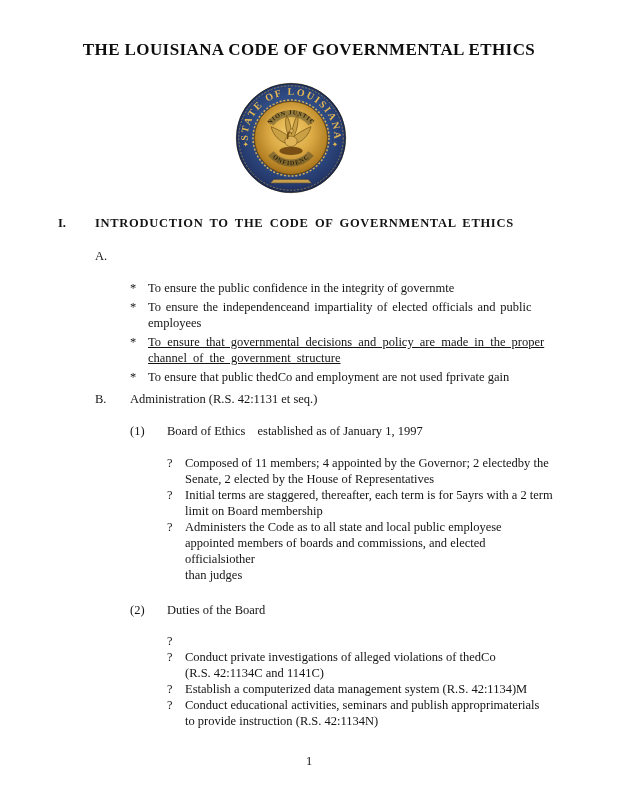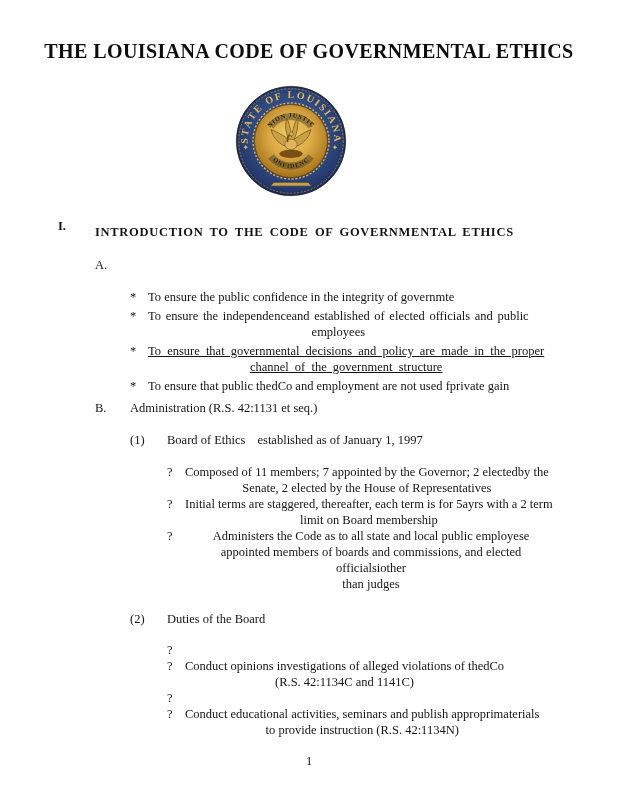--- a/index.html
+++ b/index.html
@@ -10,50 +10,50 @@
     color:#141414;
     position:relative;
     overflow:hidden;
   }
   .page { position:relative; width:618px; height:800px; background:#fff; }
 
   .doc-title {
     padding-top:40px;
     text-align:center;
     font-weight:bold;
-    font-size:20px;
+    font-size:17px;
     letter-spacing:.4px;
     color:#0d0d0d;
   }
 
   .seal-wrap { width:114px; height:114px; margin:21px 0 0 234px; }
 
   .row { display:flex; font-size:12.5px; line-height:16px; }
 
   .row-l1 { margin-top:20px; margin-left:58px; font-weight:bold; }
   .l1num { width:37px; flex:none; }
-  .l1title { letter-spacing:.7px; word-spacing:2.5px;margin-top:6px; }
+  .l1title { letter-spacing:.7px; word-spacing:2.5px; }
 
   .row-l2 { margin-left:95px; }
   .row-a { margin-top:17px; }
   .row-b { margin-top:6px; }
   .l2label { width:35px; flex:none; }
 
   .row-l3 { margin-left:130px; }
   .row-g1 { margin-top:16px; }
   .row-g2 { margin-top:19px; }
   .l3label { width:37px; flex:none; }
   .bold-part { font-weight:normal; }
   .rest-part { padding-left:12px; }
   .und { }
 
   .list { font-size:12.5px; line-height:16px; }
   .list .item { display:flex; }
   .list .marker { width:18px; flex:none; }
-  .list .txt { white-space:pre-line;text-align:center; }
+  .list .txt { white-space:pre-line; }
 
   .list-a { margin-top:16px; margin-left:130px; width:427px; }
   .list-a .item { margin-bottom:3px; }
   .list-a .item:nth-child(2) .txt { word-spacing:1.5px; }
   .list-a .item:nth-child(3) .txt { word-spacing:3px;text-decoration:underline; }
 
   .list-q1 { margin-top:16px; margin-left:167px; width:390px; }
   .list-q2 { margin-top:15px; margin-left:167px; width:390px; }
 
   .pagenum {
@@ -135,21 +135,21 @@
     <span class="l2label">A.</span>
   </div>
 
   <div class="list list-a">
     <div class="item">
       <span class="marker">*</span>
       <span class="txt">To ensure the public confidence in the integrity of governmte</span>
     </div>
     <div class="item">
       <span class="marker">*</span>
-      <span class="txt">To ensure the independenceand established of elected officials and public
+      <span class="txt">To ensure the independenceand impartiality of elected officials and public
 employees</span>
     </div>
     <div class="item">
       <span class="marker">*</span>
       <span class="txt">To ensure that governmental decisions and policy are made in the proper
 channel of the government structure</span>
     </div>
     <div class="item">
       <span class="marker">*</span>
       <span class="txt">To ensure that public thedCo and employment are not used fprivate gain</span>
@@ -162,21 +162,21 @@
   </div>
 
   <div class="row row-l3 row-g1">
     <span class="l3label">(1)</span>
     <span><span class="bold-part">Board of Ethics</span><span class="rest-part">established as of January 1, 1997</span></span>
   </div>
 
   <div class="list list-q1">
     <div class="item">
       <span class="marker">?</span>
-      <span class="txt">Composed of 11 members; 7 appointed by the Governor; 2 electedby the
+      <span class="txt">Composed of 11 members; 4 appointed by the Governor; 2 electedby the
 Senate, 2 elected by the House of Representatives</span>
     </div>
     <div class="item">
       <span class="marker">?</span>
       <span class="txt">Initial terms are staggered, thereafter, each term is for 5ayrs with a 2 term
 limit on Board membership</span>
     </div>
     <div class="item">
       <span class="marker">?</span>
       <span class="txt">Administers the Code as to all state and local public employese
@@ -189,25 +189,26 @@
     <span class="l3label">(2)</span>
     <span>Duties of the Board</span>
   </div>
 
   <div class="list list-q2">
     <div class="item">
       <span class="marker">?</span>
     </div>
     <div class="item">
       <span class="marker">?</span>
-      <span class="txt">Conduct opinions investigations of alleged violations of thedCo
+      <span class="txt">Conduct private investigations of alleged violations of thedCo
 (R.S. 42:1134C and 1141C)</span>
     </div>
     <div class="item">
       <span class="marker">?</span>
+      <span class="txt">Establish a computerized data management system (R.S. 42:1134)M</span>
     </div>
     <div class="item">
       <span class="marker">?</span>
       <span class="txt">Conduct educational activities, seminars and publish approprimaterials
 to provide instruction (R.S. 42:1134N)</span>
     </div>
   </div>
 
   <div class="pagenum">1</div>
 

